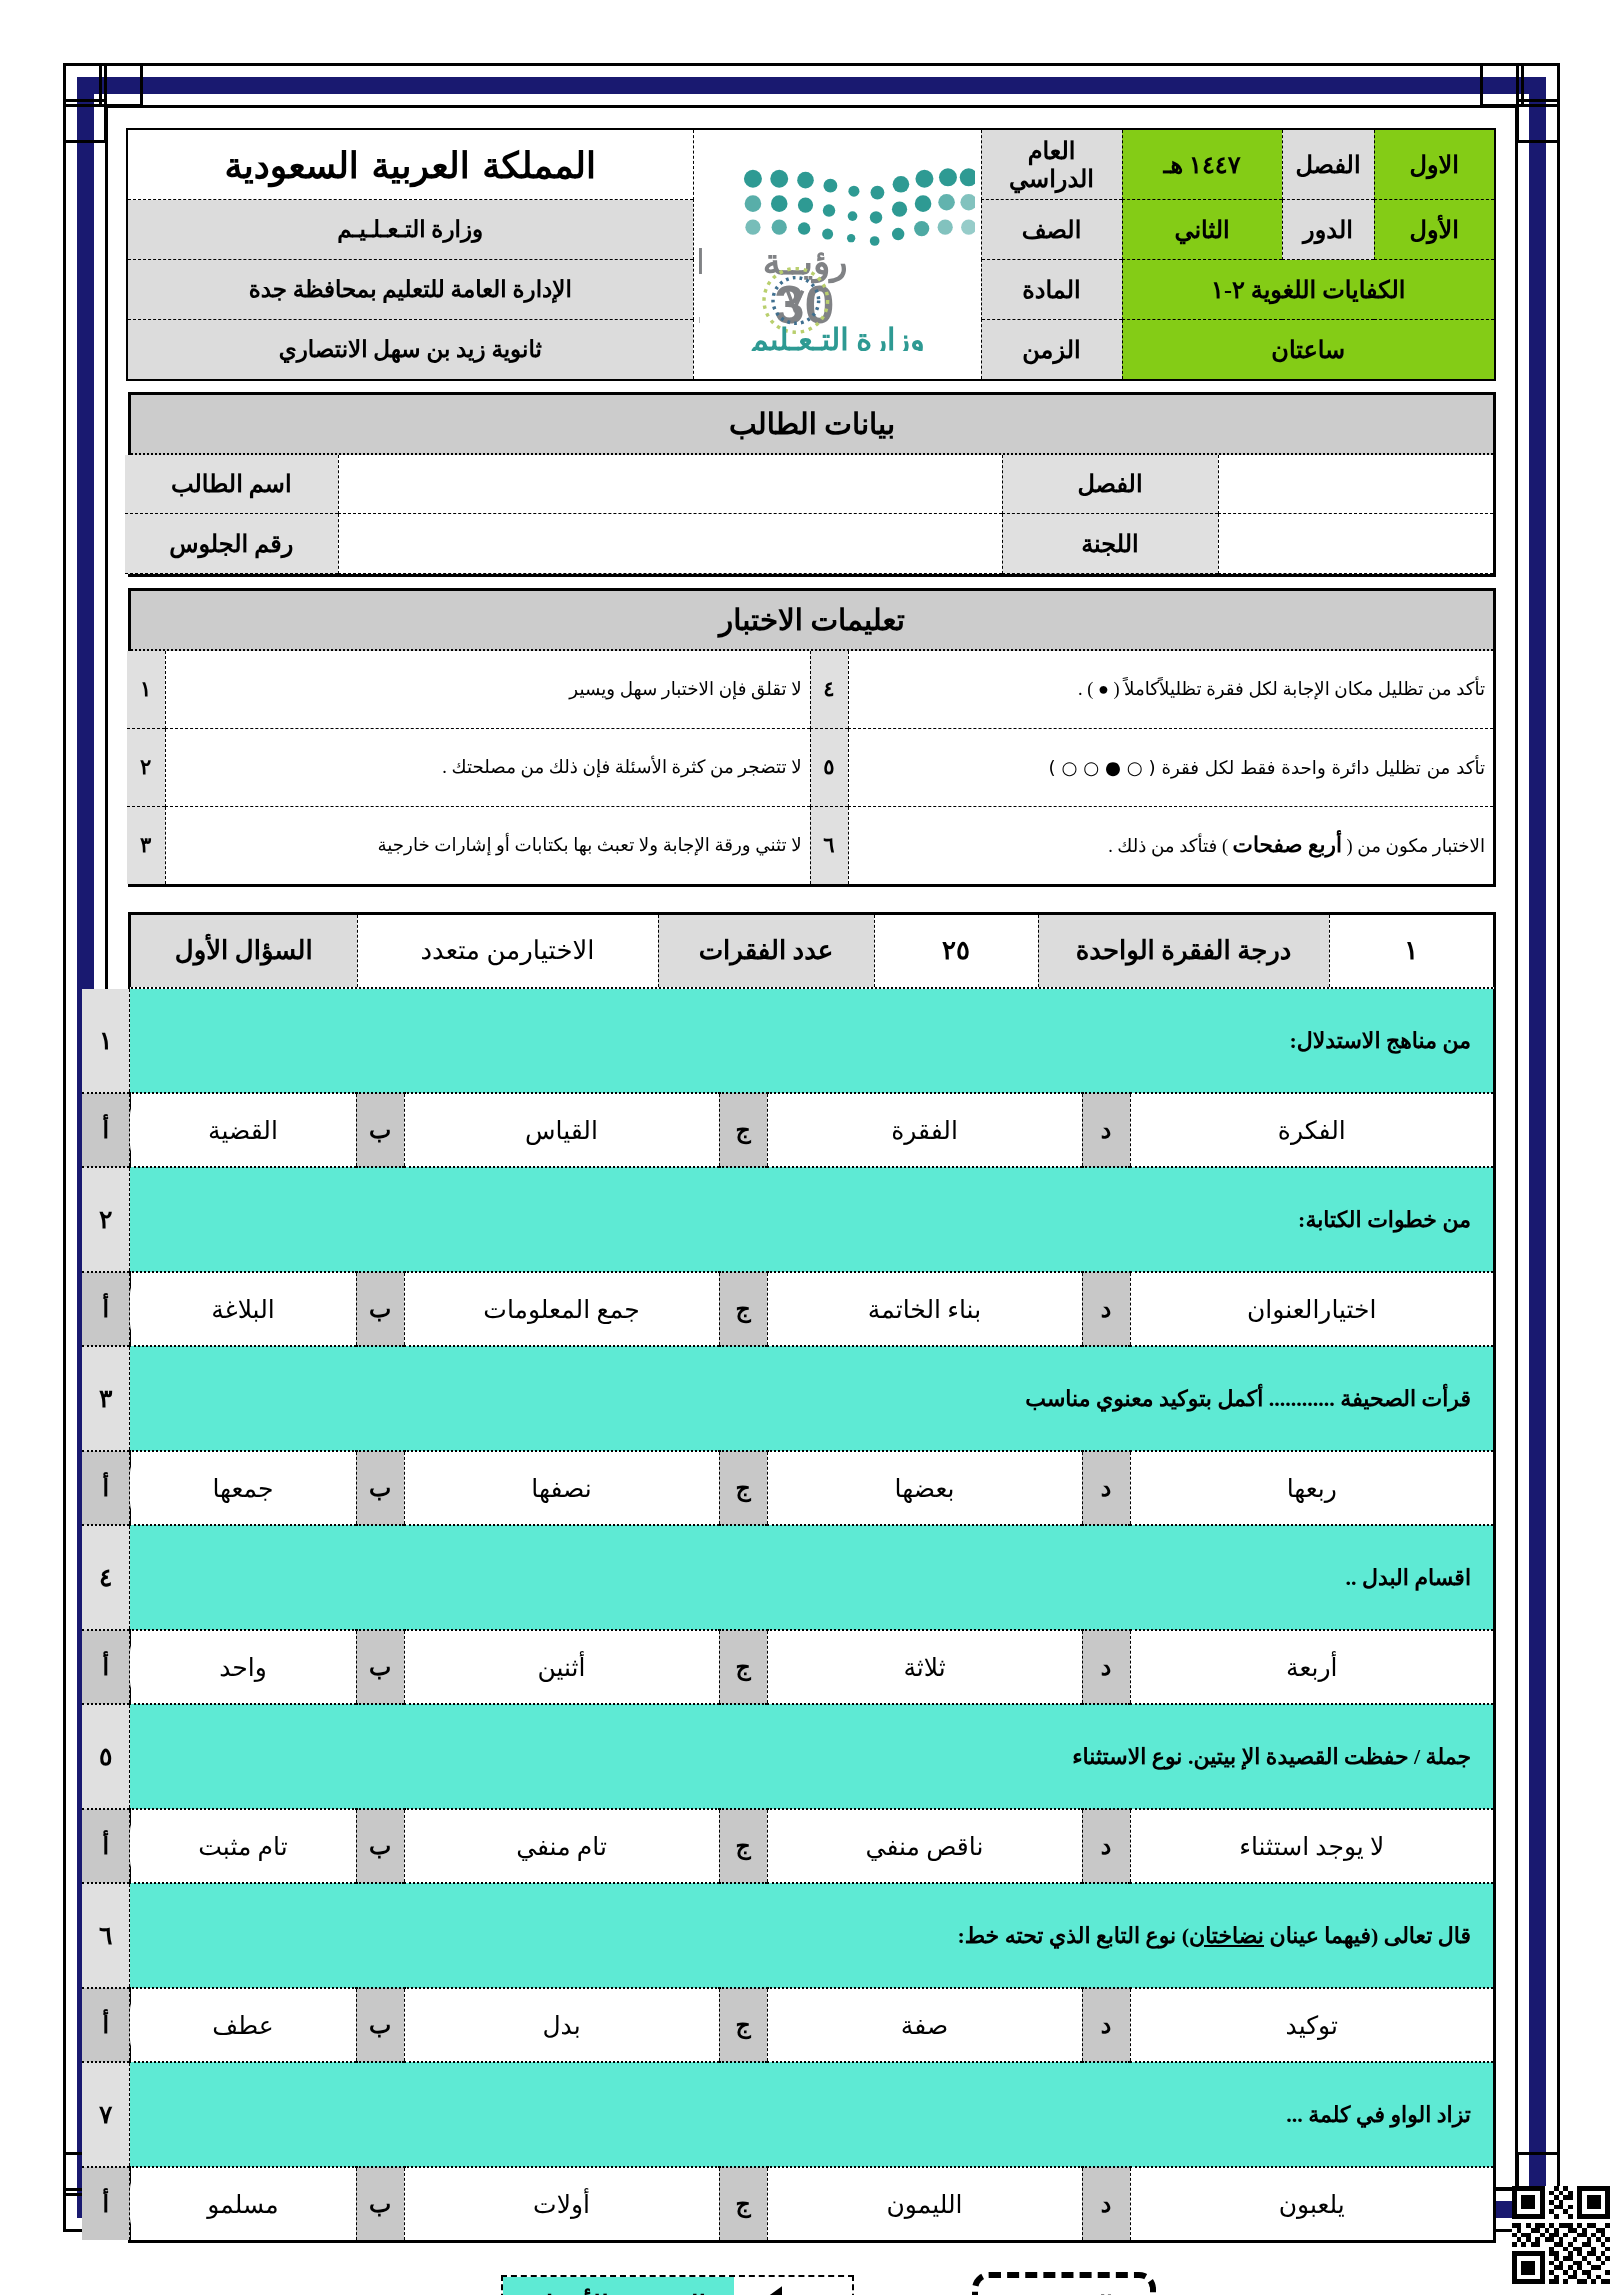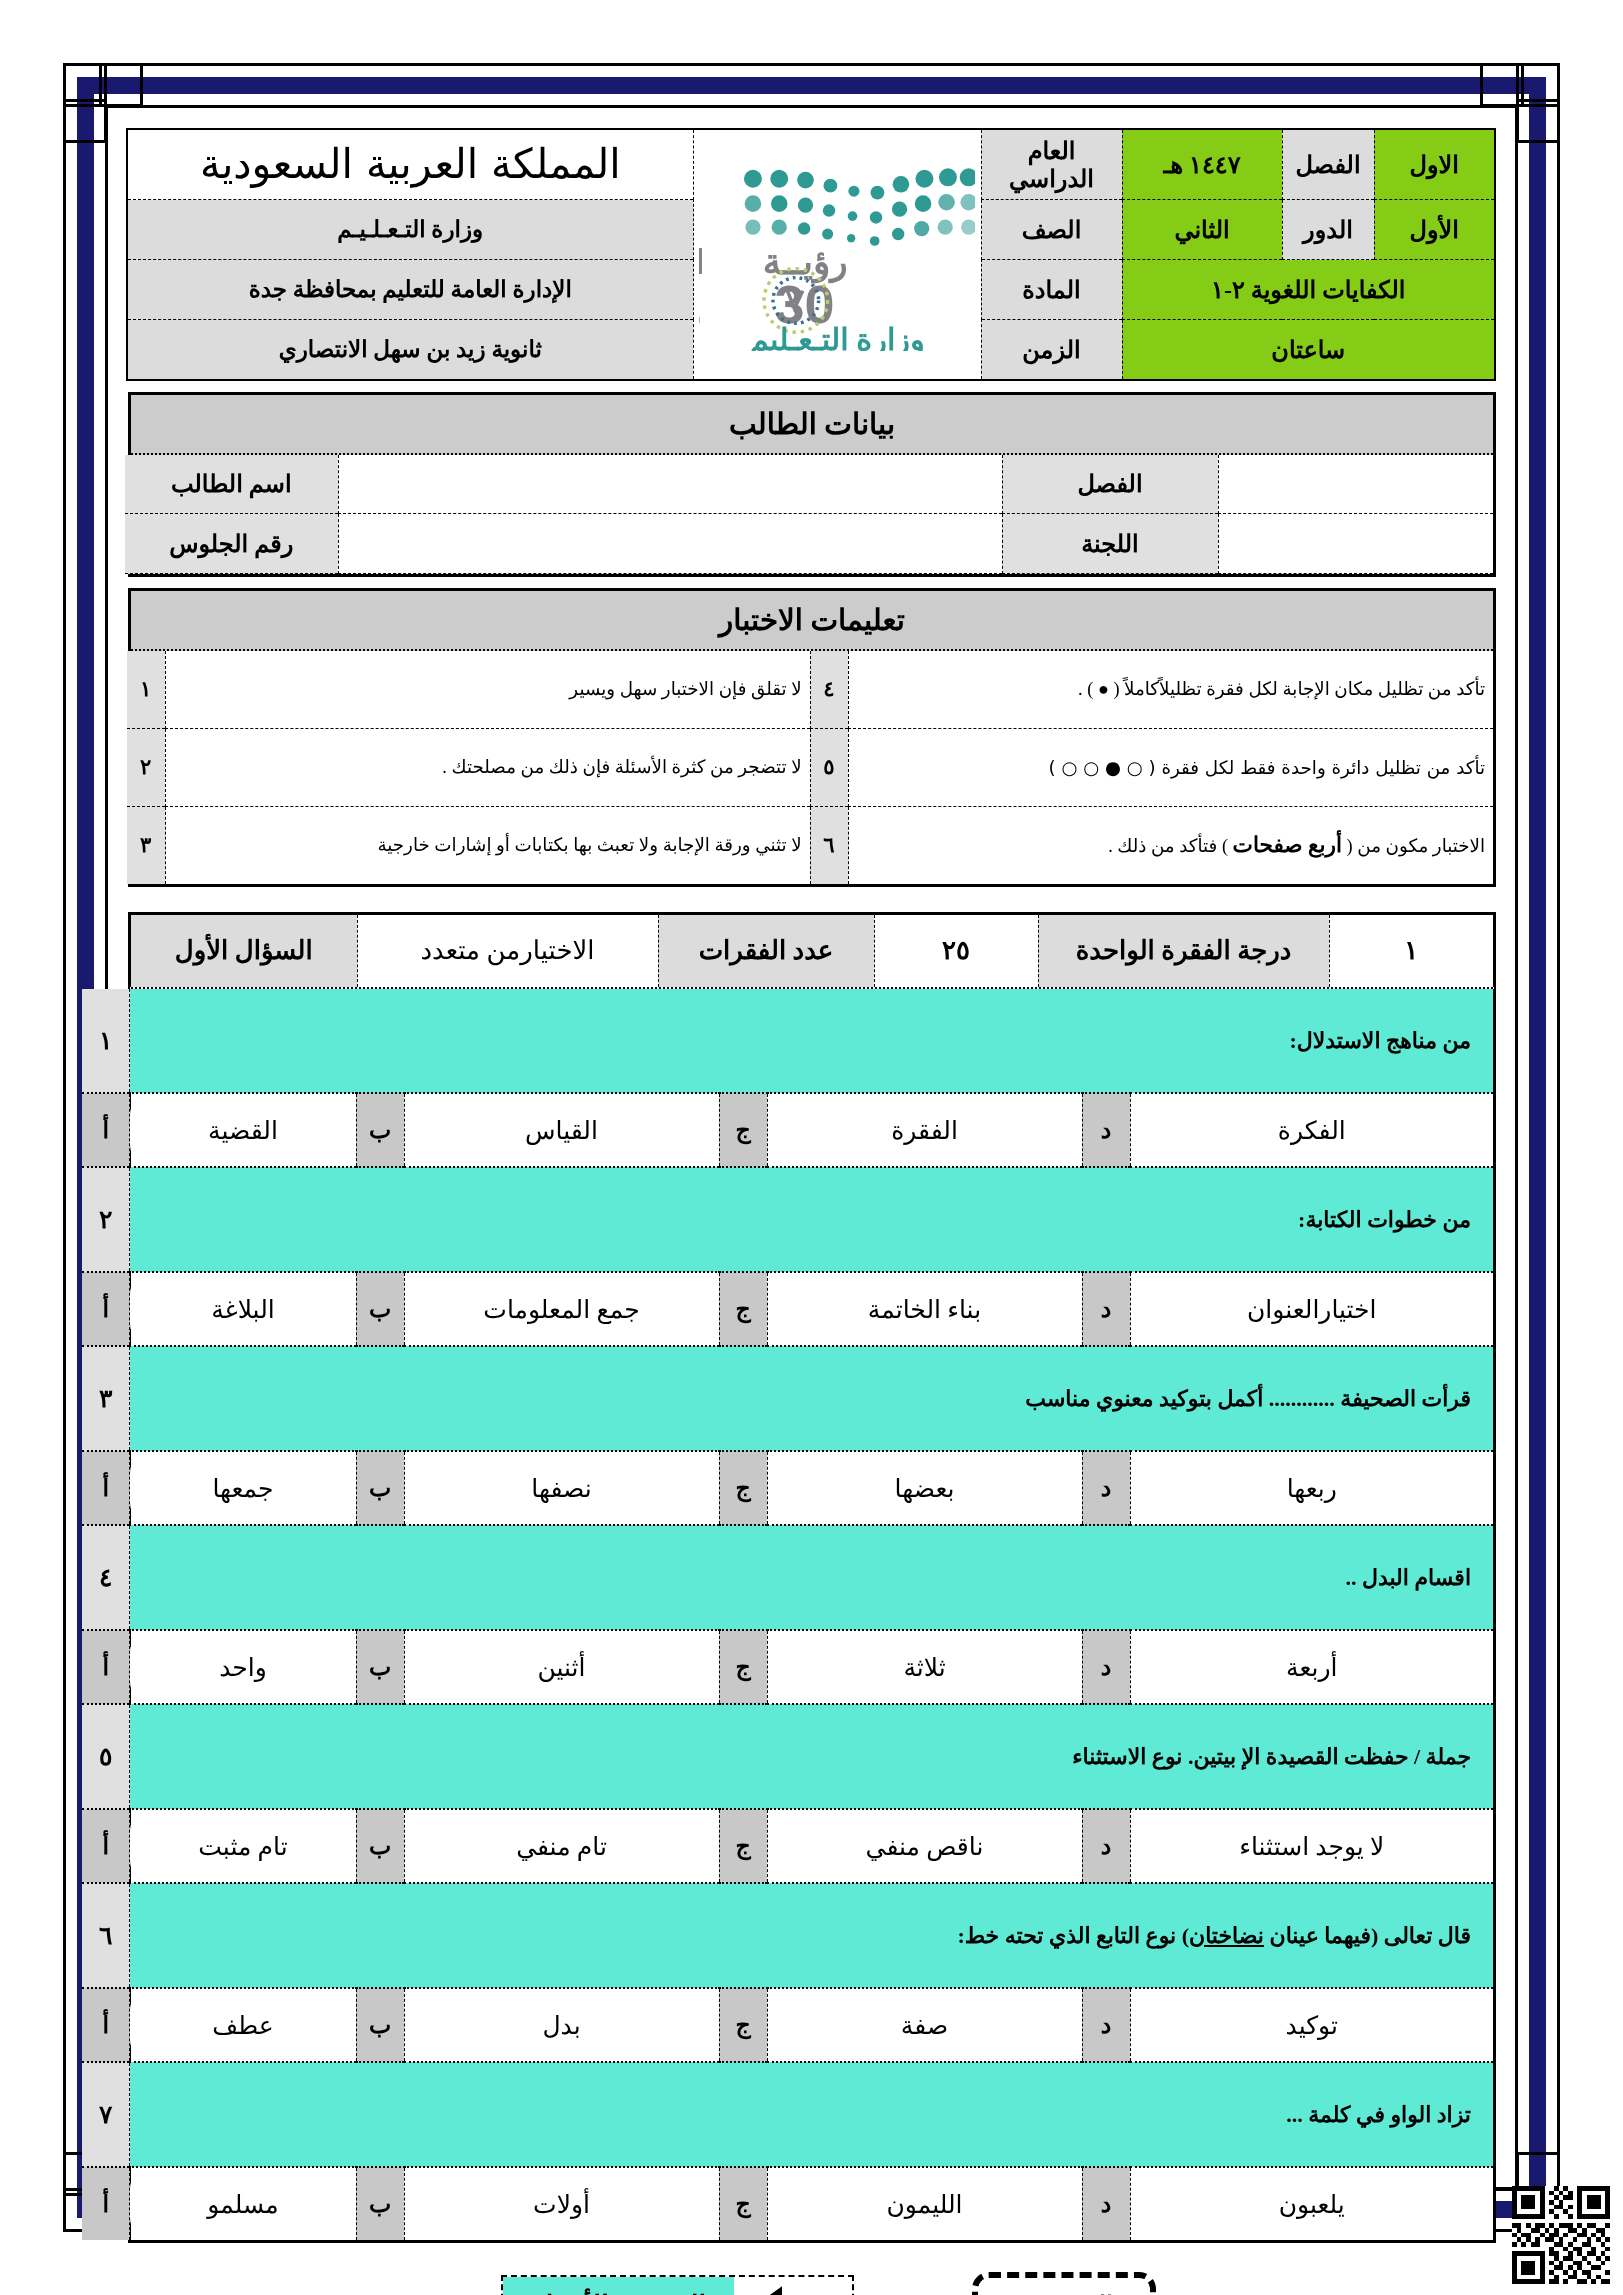--- a/index.html
+++ b/index.html
@@ -50,21 +50,21 @@
     border:1.3px dashed #000;
     font-size:24px;font-weight:bold;padding:6.5px 5.2px;height:46px;
   }
   .id-table td.lbl{background:#dcdcdc;}
   .id-table td.val{background:#84cc16;text-align:center;}
   .id-table td.logo-cell{background:#fff;border-right:1.3px dashed #000;border-left:1.3px dashed #000;}
   .id-table td.org-cell{background:#dcdcdc;font-size:23px;}
   .id-table td.kingdom-cell{background:#fff;padding:1.3px;}
 
   .kingdom-art{
-    font-family:"DejaVu Serif",serif;font-size:41px;font-weight:normal;
+    font-family:"DejaVu Serif",serif;font-size:36px;font-weight:bold;
     letter-spacing:-2px;line-height:1;white-space:nowrap;
   }
 
   
   .vision-logo{width:100%;display:block;}
 
   
   .title-bar{
     margin-top:0;border:2.6px solid #000;border-top:none;
     background:#dcdcdc;text-align:center;

